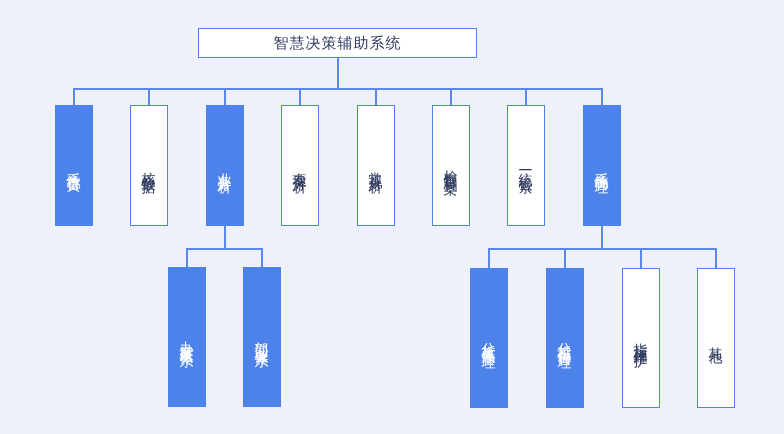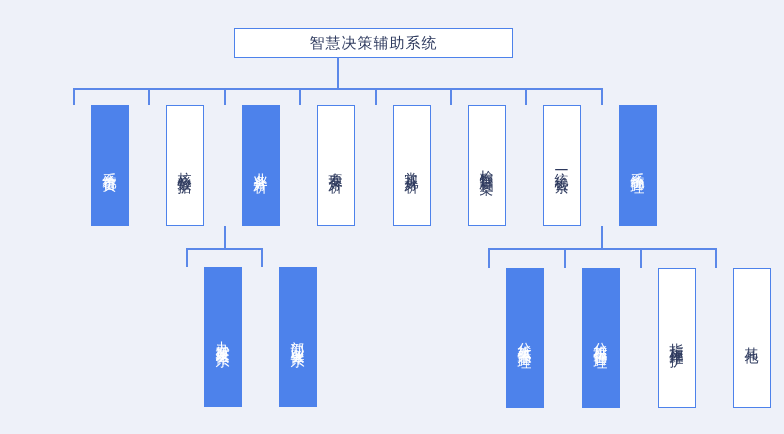--- a/index.html
+++ b/index.html
@@ -9,21 +9,20 @@
     background:#eef1f9;
     font-family:"Liberation Sans","DejaVu Sans",sans-serif;
     overflow:hidden;
   }
   .line { position:absolute; background:#5b88e9; }
   .node {
     position:absolute;
     display:flex; align-items:center; justify-content:center;
     box-sizing:border-box;
     text-align:center;
-    margin-left:36px;
   }
   .node.outline { background:#ffffff; border:1px solid #4d82eb; color:#2e3a5e; }
   .node.filled  { background:#4d82eb; color:#ffffff; }
   .root-node {
     left:198px; top:28px; width:279px; height:30px;
     font-size:15px; letter-spacing:1px;
   }
   .vnode { width:38px; }
   .lvl2 { top:105px; height:121px; }
   .lvl3a { top:267px; height:140px; }

